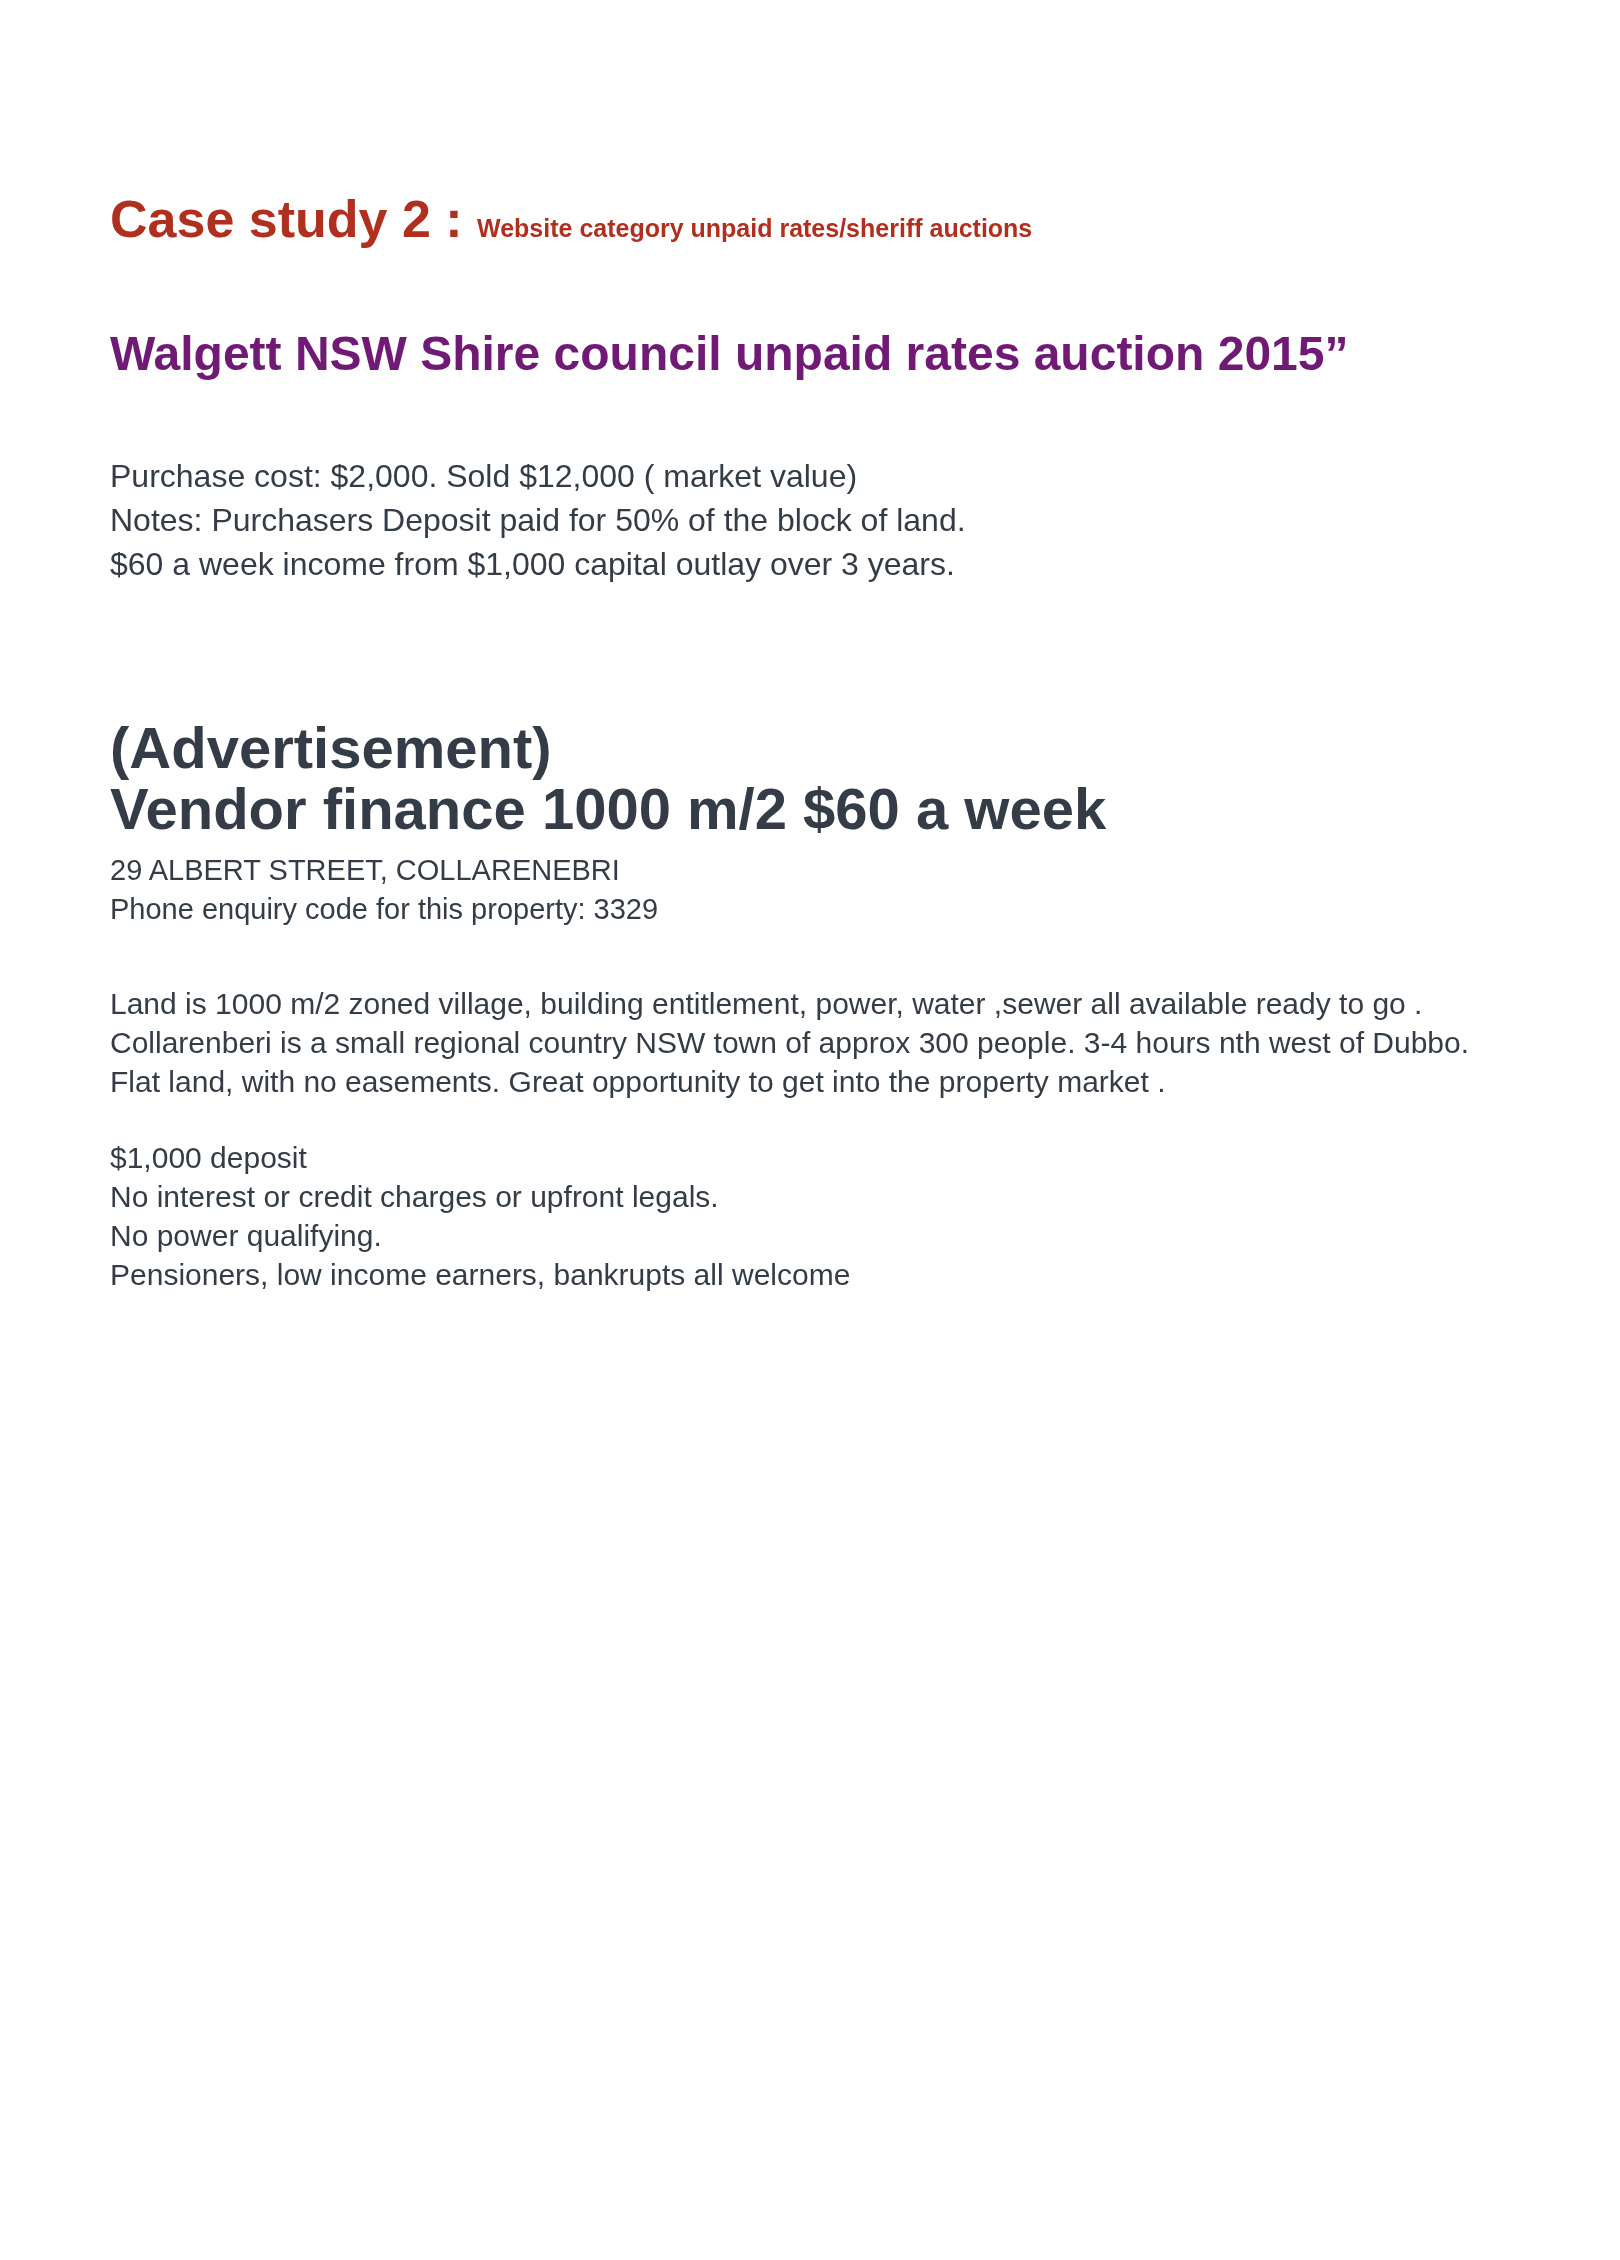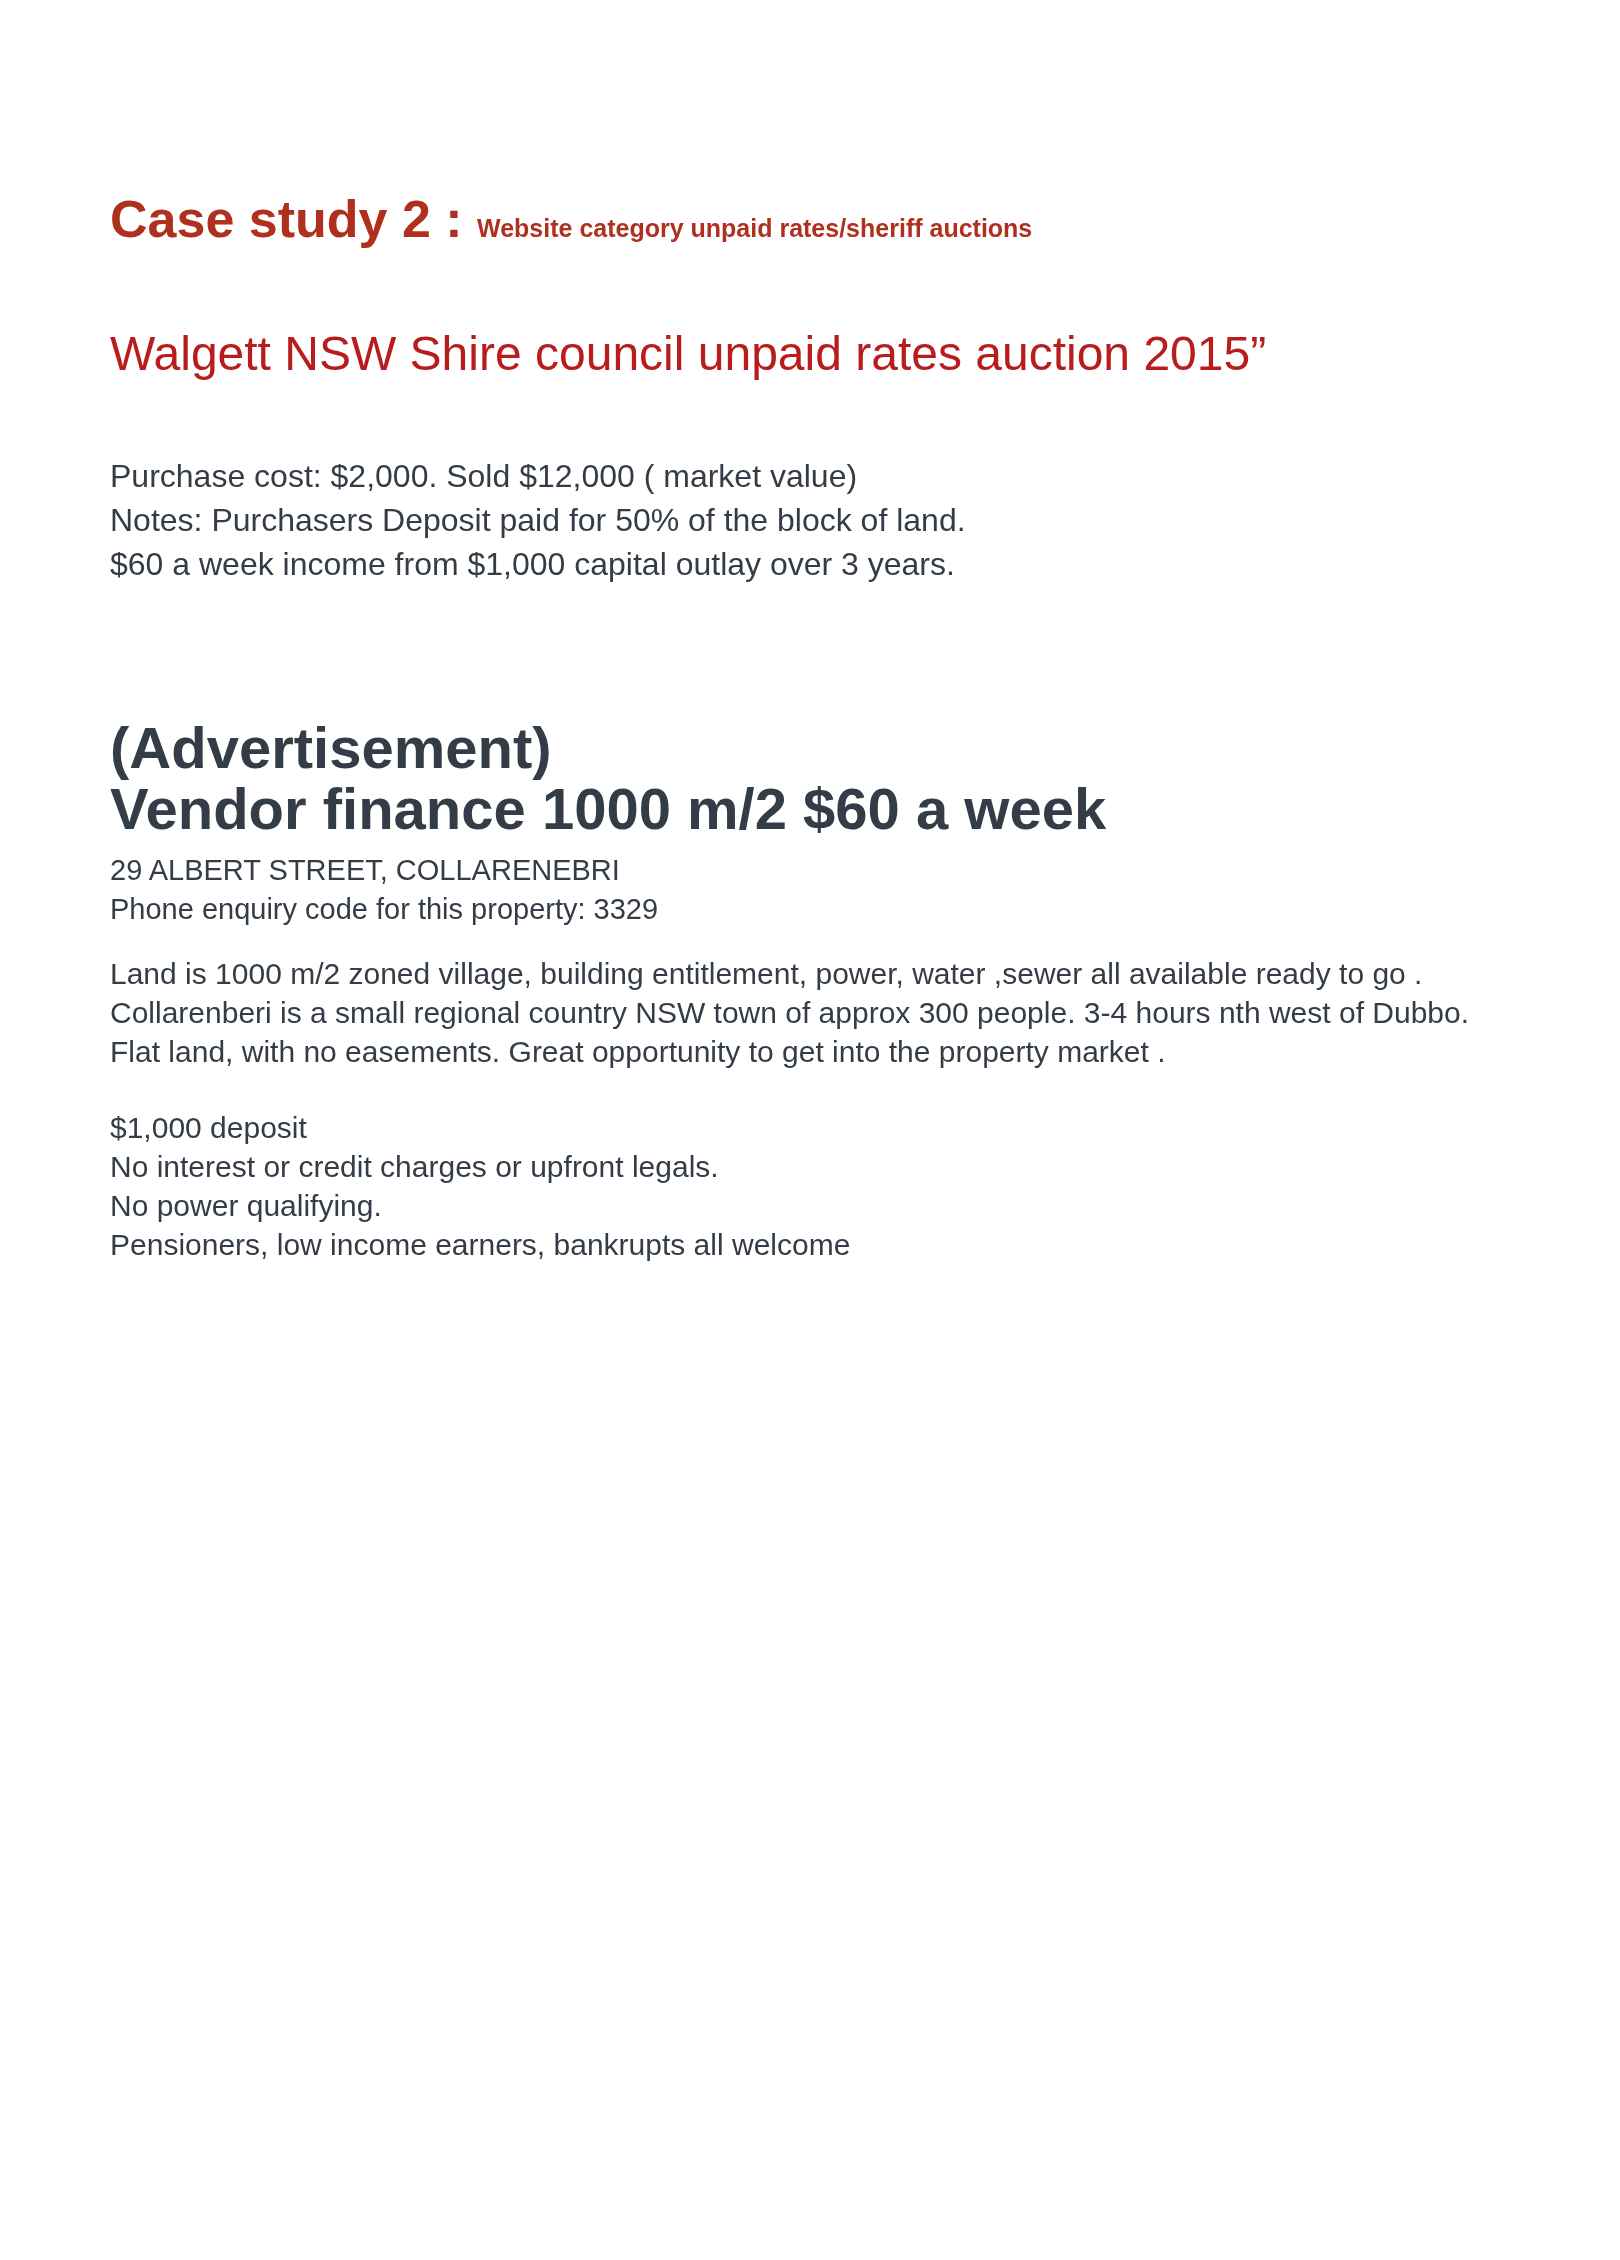--- a/index.html
+++ b/index.html
@@ -8,36 +8,36 @@
       font-family: "Liberation Sans", sans-serif; color: #343d47;
     }
     .page { position: absolute; left: 110px; top: 0; width: 1404px; }
     .title {
       position: absolute; top: 185px; left: 0; white-space: nowrap;
       color: #b0301f; font-weight: bold; font-size: 52px; line-height: 68px;
     }
     .title .sub { font-size: 25px; }
     .h2 {
       position: absolute; top: 322px; left: 0; white-space: nowrap;
-      font-weight: normal; font-size: 48px; line-height: 64px; color: #b91c1c;
+      font-weight: bold; font-size: 48px; line-height: 64px; color: #701a75;
     }
     .block1 {
       position: absolute; top: 454px; left: 0;
       font-size: 32px; line-height: 44px;
     }
     .ad-head {
       position: absolute; top: 717px; left: 0;
       font-weight: bold; font-size: 58px; line-height: 61px; white-space: nowrap;
     }
     .ad-meta {
       position: absolute; top: 851px; left: 0;
       font-size: 29px; line-height: 39px; white-space: nowrap;
     }
     .ad-body {
-      position: absolute; top: 954px; left: 0; width: 1404px;
+      position: absolute; top: 984px; left: 0; width: 1404px;
       font-size: 30px; line-height: 39px;
     }
     .line { display: block; }
     .gap { display: block; height: 37px; }
   </style>
 </head>
 <body>
 
 <div class="page">
 

